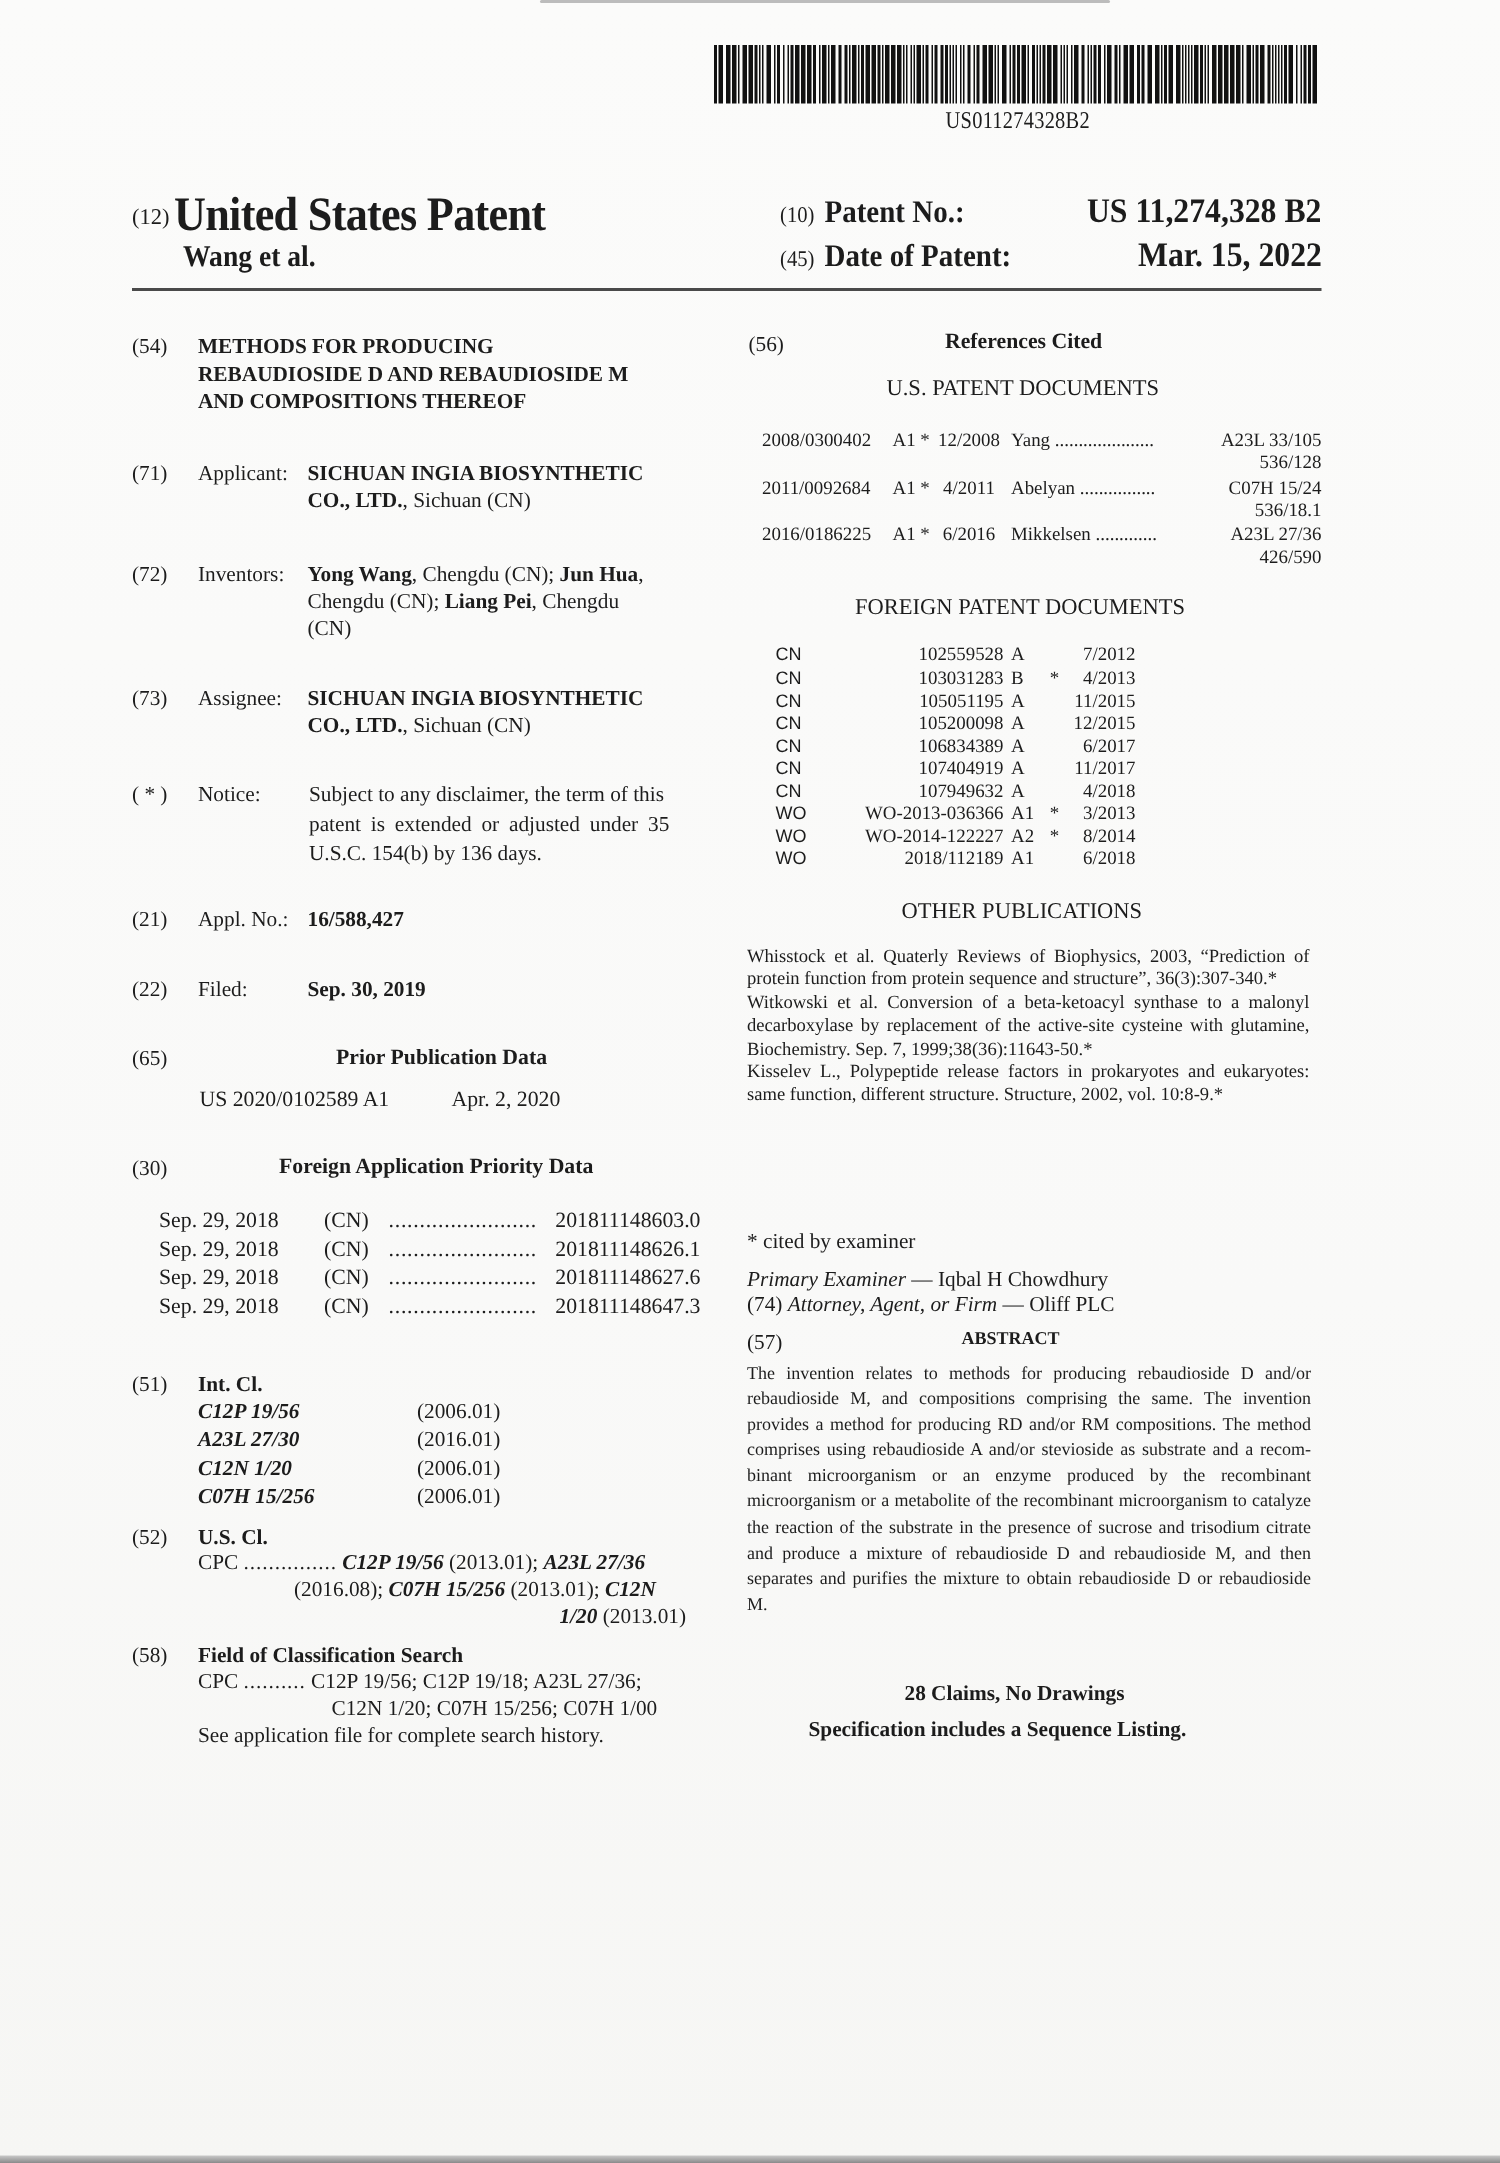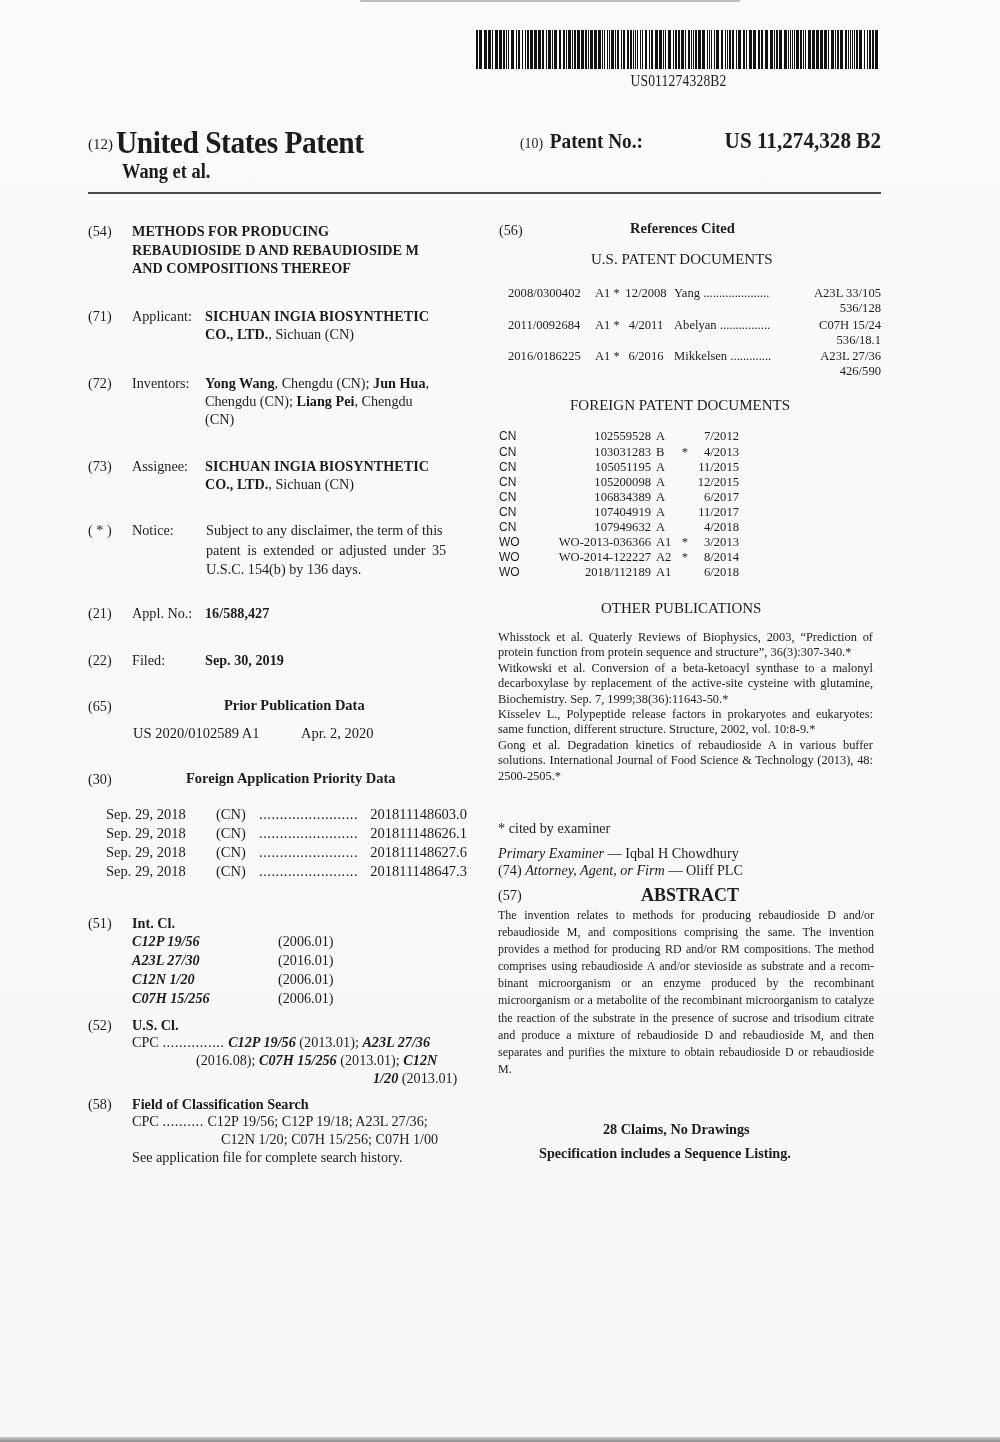--- a/index.html
+++ b/index.html
@@ -78,21 +78,21 @@
     .us-row .pn { width: 87px; }
     .us-row .kind { width: 30px; }
     .us-row .dt { width: 42px; text-align: center; margin-right: 7px; }
     .us-row .nm { flex: 1; overflow: hidden; }
     .us-row .cl { text-align: right; }
     .us-row .line2 { text-align: right; }
     .fp-row {
       position: absolute; left: 499px; font-size: 12.6px; line-height: 12px;
       display: flex; white-space: nowrap;
     }
-    .fp-row .ct { width: 48px; font-family: "Liberation Sans", sans-serif; font-size: 12px; }
+    .fp-row .ct { width: 48px; font-family: "Liberation Sans", sans-serif; font-size: 12px; margin-left: 18px; }
     .fp-row .pn { width: 104px; text-align: right; }
     .fp-row .kd { width: 20px; margin-left: 5px; }
     .fp-row .st { width: 18px; text-align: center; }
     .fp-row .dt { width: 45px; text-align: right; }
     .pub {
       position: absolute; left: 498px; width: 375px;
       font-size: 12.4px; line-height: 15.4px; text-align: justify;
     }
     .pub p { margin: 0; }
     .abstract {
@@ -239,20 +239,24 @@
 
   <div class="hdr-left">
     <span class="hdr-code">(12)</span><span class="hdr-title">United States Patent</span>
   </div>
   <div class="hdr-authors">Wang et al.</div>
 
   <div class="hdr-right-row" style="top:128px;">
     <span class="lbl"><span class="code">(10)</span> <span>Patent No.:</span></span>
     <span class="val">US 11,274,328 B2</span>
   </div>
+  <div class="hdr-right-row" style="top:157px;">
+    <span class="lbl"><span class="code">(45)</span> <span>Date of Patent:</span></span>
+    <span class="val">Mar. 15, 2022</span>
+  </div>
   <div class="hdr-rule"></div>
 
   <div class="field" style="top:222px;">
     <span class="num">(54)</span>
     <div class="body b" style="left:44px; top:0; line-height:18.5px;">
       <div>METHODS FOR PRODUCING</div>
       <div>REBAUDIOSIDE D AND REBAUDIOSIDE M</div>
       <div>AND COMPOSITIONS THEREOF</div>
     </div>
   </div>
@@ -500,34 +504,33 @@
       <span class="kd">A1</span>
       <span class="st"></span>
       <span class="dt">6/2018</span>
     </div>
 
   <div class="rc" style="left:601px; top:600px; font-size:15px;">OTHER PUBLICATIONS</div>
   <div class="pub" style="top:630px;">
     <p>Whisstock et al. Quaterly Reviews of Biophysics, 2003, “Prediction of protein function from protein sequence and structure”, 36(3):307-340.*</p>
     <p>Witkowski et al. Conversion of a beta-ketoacyl synthase to a malonyl decarboxylase by replacement of the active-site cysteine with glutamine, Biochemistry. Sep. 7, 1999;38(36):11643-50.*</p>
     <p>Kisselev L., Polypeptide release factors in prokaryotes and eukaryotes: same function, different structure. Structure, 2002, vol. 10:8-9.*</p>
-    <p>Gong et al. Degradation kinetics of rebaudioside A in various buffer solutions. International Journal of Food Science &amp; Technology (2013), 48: 2500-2505.*</p>
   </div>
 
   <div class="rc" style="left:498px; top:820px;">* cited by examiner</div>
 
   <div class="rc" style="left:498px; top:845px;">
     <span class="i">Primary Examiner</span><span> — </span><span>Iqbal H Chowdhury</span>
   </div>
   <div class="rc" style="left:498px; top:862px;">
     <span>(74)</span>
     <span class="i">Attorney, Agent, or Firm</span><span> — </span><span>Oliff PLC</span>
   </div>
 
   <div class="rc" style="left:498px; top:887px;text-align:right;">(57)</div>
-  <div class="rc b" style="left:641px; top:885px; font-size:18px;">ABSTRACT</div>
+  <div class="rc b" style="left:641px; top:885px; font-size:12px;">ABSTRACT</div>
   <div class="abstract">The invention relates to methods for producing rebaudioside D and/or rebaudioside M, and compositions comprising the same. The invention provides a method for producing RD and/or RM compositions. The method comprises using rebaudioside A and/or stevioside as substrate and a recom­binant microorganism or an enzyme produced by the recom­binant microorganism or a metabolite of the recombinant microorganism to catalyze the reaction of the substrate in the presence of sucrose and trisodium citrate and produce a mixture of rebaudioside D and rebaudioside M, and then separates and purifies the mixture to obtain rebaudioside D or rebaudioside M.</div>
 
   <div class="rc b" style="left:603px; top:1121px;">28 Claims, No Drawings</div>
   <div class="rc b" style="left:539px; top:1145px;">Specification includes a Sequence Listing.</div>
 
   <div class="bottom-edge"></div>
 </div>
 
 </body></html>

